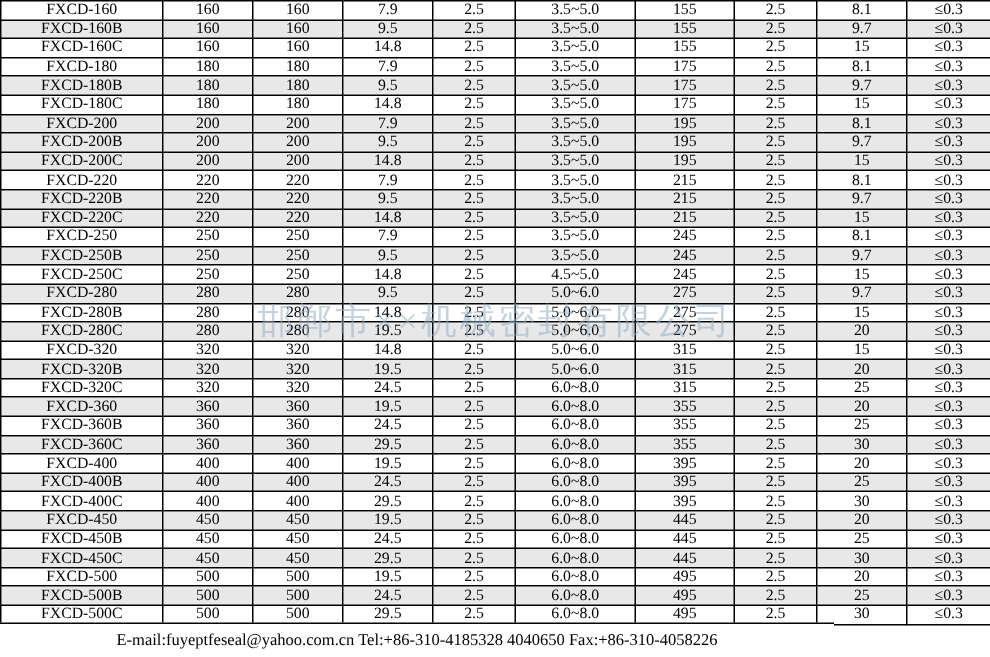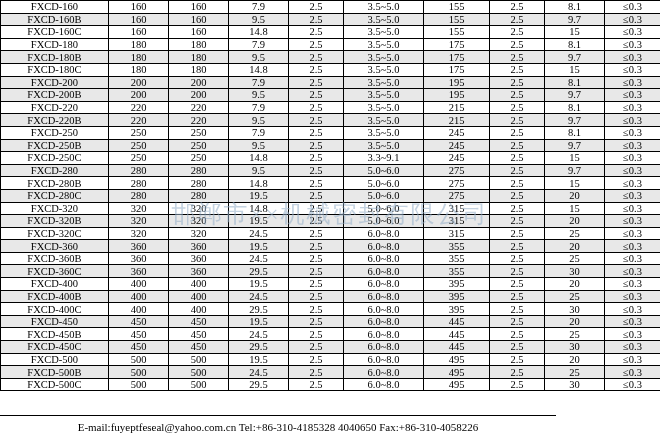--- a/index.html
+++ b/index.html
@@ -186,20 +186,32 @@
           <td>200</td>
           <td>200</td>
           <td>9.5</td>
           <td>2.5</td>
           <td>3.5~5.0</td>
           <td>195</td>
           <td>2.5</td>
           <td>9.7</td>
           <td>≤0.3</td>
         </tr>
+        <tr class="shade">
+          <td class="c0">FXCD-200C</td>
+          <td>200</td>
+          <td>200</td>
+          <td>14.8</td>
+          <td>2.5</td>
+          <td>3.5~5.0</td>
+          <td>195</td>
+          <td>2.5</td>
+          <td>15</td>
+          <td>≤0.3</td>
+        </tr>
         <tr class="plain">
           <td class="c0">FXCD-220</td>
           <td>220</td>
           <td>220</td>
           <td>7.9</td>
           <td>2.5</td>
           <td>3.5~5.0</td>
           <td>215</td>
           <td>2.5</td>
           <td>8.1</td>
@@ -210,20 +222,32 @@
           <td>220</td>
           <td>220</td>
           <td>9.5</td>
           <td>2.5</td>
           <td>3.5~5.0</td>
           <td>215</td>
           <td>2.5</td>
           <td>9.7</td>
           <td>≤0.3</td>
         </tr>
+        <tr class="shade">
+          <td class="c0">FXCD-220C</td>
+          <td>220</td>
+          <td>220</td>
+          <td>14.8</td>
+          <td>2.5</td>
+          <td>3.5~5.0</td>
+          <td>215</td>
+          <td>2.5</td>
+          <td>15</td>
+          <td>≤0.3</td>
+        </tr>
         <tr class="plain">
           <td class="c0">FXCD-250</td>
           <td>250</td>
           <td>250</td>
           <td>7.9</td>
           <td>2.5</td>
           <td>3.5~5.0</td>
           <td>245</td>
           <td>2.5</td>
           <td>8.1</td>
@@ -240,21 +264,21 @@
           <td>2.5</td>
           <td>9.7</td>
           <td>≤0.3</td>
         </tr>
         <tr class="plain">
           <td class="c0">FXCD-250C</td>
           <td>250</td>
           <td>250</td>
           <td>14.8</td>
           <td>2.5</td>
-          <td>3.3~9.1</td>
+          <td>4.5~5.0</td>
           <td>245</td>
           <td>2.5</td>
           <td>15</td>
           <td>≤0.3</td>
         </tr>
         <tr class="shade">
           <td class="c0">FXCD-280</td>
           <td>280</td>
           <td>280</td>
           <td>9.5</td>

